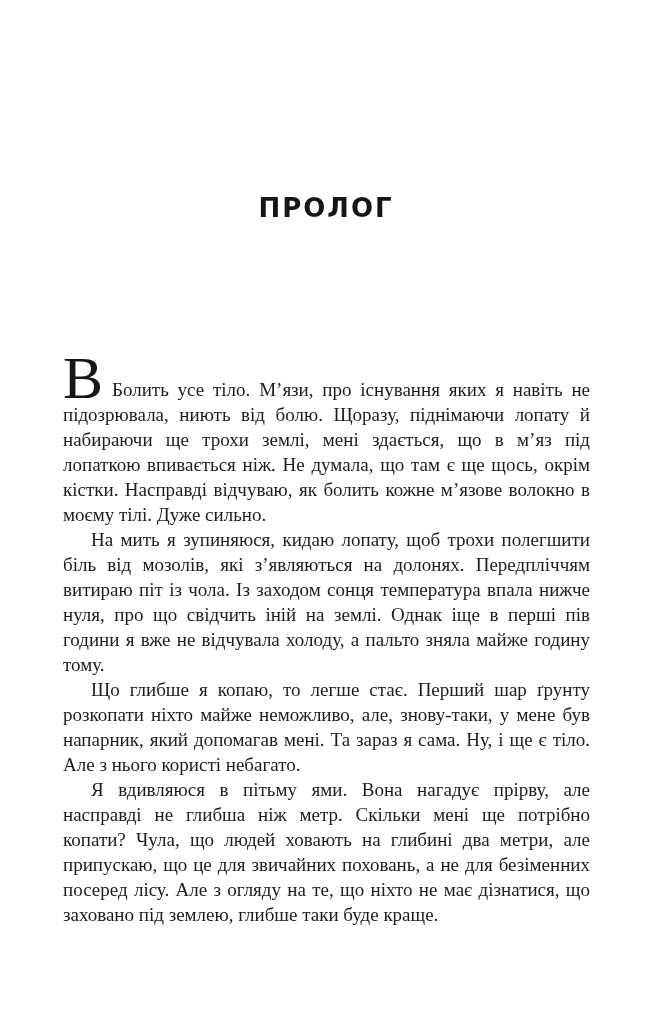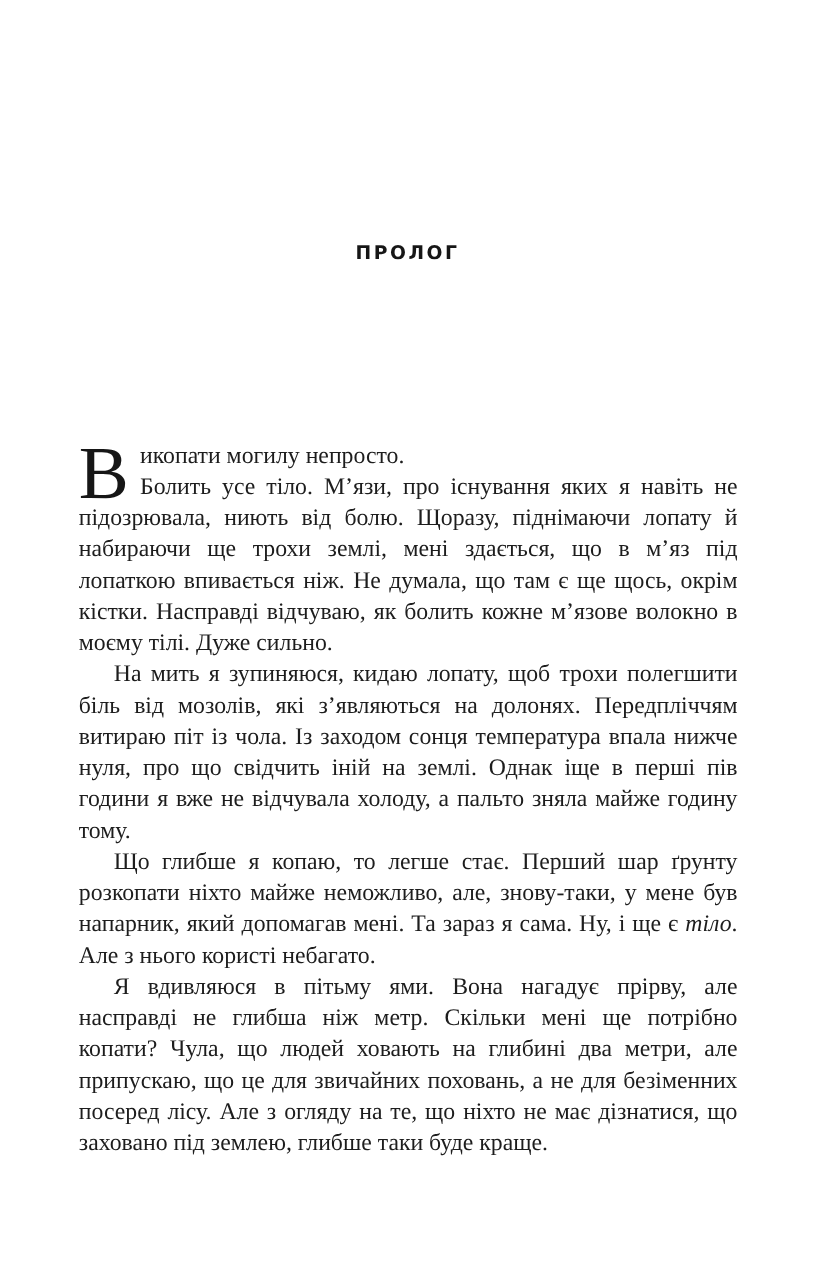--- a/index.html
+++ b/index.html
@@ -17,21 +17,21 @@
     color: #1d1d1d;
   }
   .chapter-title {
     position: absolute;
     top: 193px;
     left: 0;
     width: 100%;
     margin: 0;
     text-align: center;
     font-family: "DejaVu Sans", "Liberation Sans", sans-serif;
-    font-size: 15px;
+    font-size: 26px;
     font-weight: 700;
     letter-spacing: 2px;
     color: #161616;
   }
   .page-body {
     position: absolute;
     top: 352px;
     left: 63px;
     width: 527px;
     font-size: 19px;
@@ -47,34 +47,33 @@
   }
   .drop-cap {
     float: left;
     font-size: 60px;
     line-height: 48px;
     height: 48px;
     margin: 2px 9px 0 0;
     color: #161616;
   }
   .italic {
-    font-style: italic;
   }
 </style>
 </head>
 <body>
 
 <div class="page">
 
   <h1 class="chapter-title">ПРОЛОГ</h1>
 
   <div class="page-body">
 
     <p class="para">
-      <span class="drop-cap">В</span><span>икопати могилу непросто.</span><br>
+      <span class="drop-cap">В</span><br>
       <span>Болить усе тіло. М’язи, про існування яких я навіть не підозрювала, ниють від болю. Щоразу, піднімаючи лопату й набираючи ще трохи землі, мені здається, що в м’яз під лопаткою впивається ніж. Не думала, що там є ще щось, окрім кістки. Насправді відчуваю, як болить кожне м’язове волокно в моєму тілі. Дуже сильно.</span>
     </p>
 
     <p class="para indent">На мить я зупиняюся, кидаю лопату, щоб трохи полегшити біль від мозолів, які з’являються на долонях. Передпліччям витираю піт із чола. Із заходом сонця температура впала нижче нуля, про що свідчить іній на землі. Однак іще в перші пів години я вже не відчувала холоду, а пальто зняла майже годину тому.</p>
 
     <p class="para indent"><span>Що глибше я копаю, то легше стає. Перший шар ґрунту розкопати ніхто майже неможливо, але, знову-таки, у мене був напарник, який допомагав мені. Та зараз я сама. Ну, і ще є </span><span class="italic">тіло</span><span>. Але з нього користі небагато.</span></p>
 
     <p class="para indent">Я вдивляюся в пітьму ями. Вона нагадує прірву, але насправді не глибша ніж метр. Скільки мені ще потрібно копати? Чула, що людей ховають на глибині два метри, але припускаю, що це для звичайних поховань, а не для безіменних посеред лісу. Але з огляду на те, що ніхто не має дізнатися, що заховано під землею, глибше таки буде краще.</p>
 
   </div>

